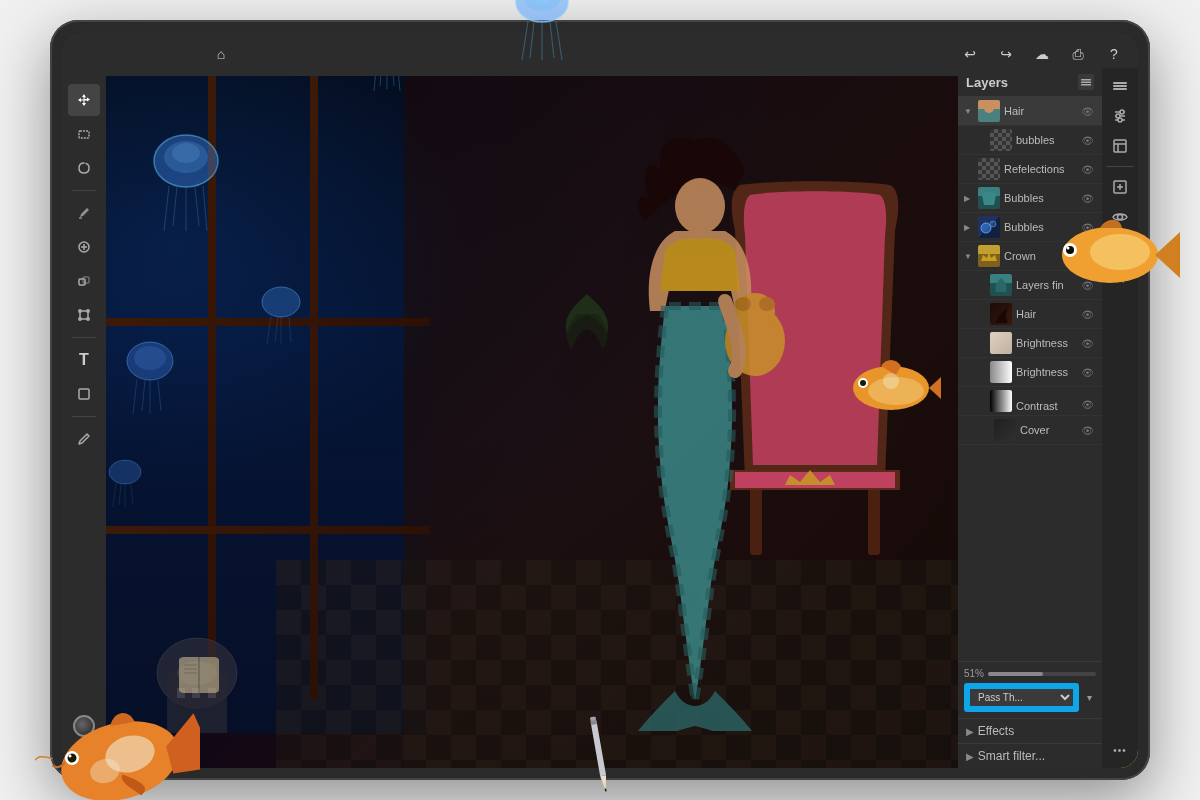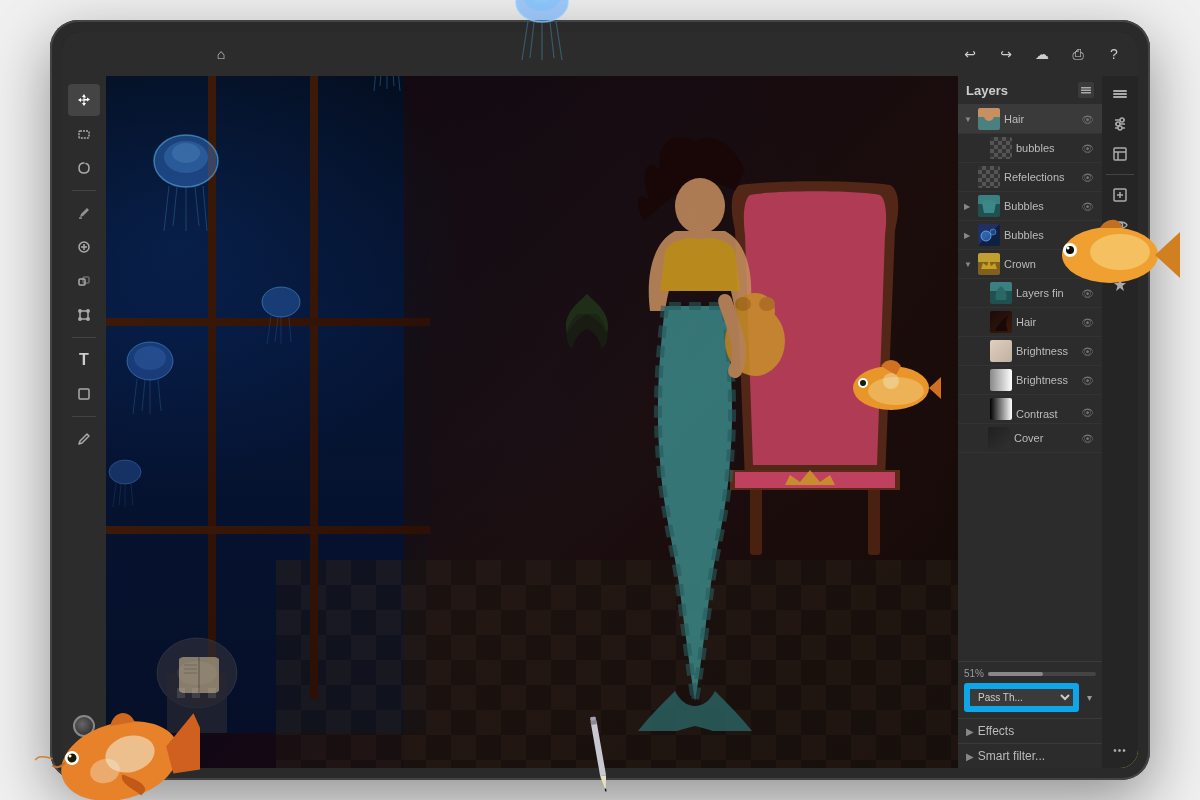--- a/index.html
+++ b/index.html
@@ -145,21 +145,21 @@
         radial-gradient(ellipse at 50% 50%, #1a0a20 0%, transparent 70%),
         radial-gradient(ellipse at 80% 60%, #1a0a0a 0%, transparent 50%),
         linear-gradient(135deg, #050d1f 0%, #0d0820 30%, #150810 60%, #0d0505 100%);
       position: relative;
     }
 
     
     .right-panel {
       position: absolute;
       right: 0;
-      top: 44px;
+      top: 36px;
       bottom: 0;
       width: 180px;
       background: #fde047;
       display: flex;
       flex-direction: column;
       z-index: 10;
     }
 
     .right-panel-icons {
       position: absolute;
@@ -737,21 +737,21 @@
             <span class="layer-eye">👁</span>
           </div>
 
           <div class="layer-item" style="padding-left:18px;align-items:flex-end;">
             <span class="layer-arrow"></span>
             <div class="layer-thumb" style="background:linear-gradient(90deg,#000,#fff);"></div>
             <span class="layer-name">Contrast</span>
             <span class="layer-eye">👁</span>
           </div>
 
-          <div class="layer-item" style="padding-left:16px;">
+          <div class="layer-item" style="padding-left:22px;">
             <span class="layer-arrow"></span>
             <div class="layer-thumb thumb-dark"></div>
             <span class="layer-name">Cover</span>
             <span class="layer-eye">👁</span>
           </div>
         </div>
 
         <div class="layers-bottom">
           <div class="opacity-row">
             <span class="opacity-label">51%</span>

